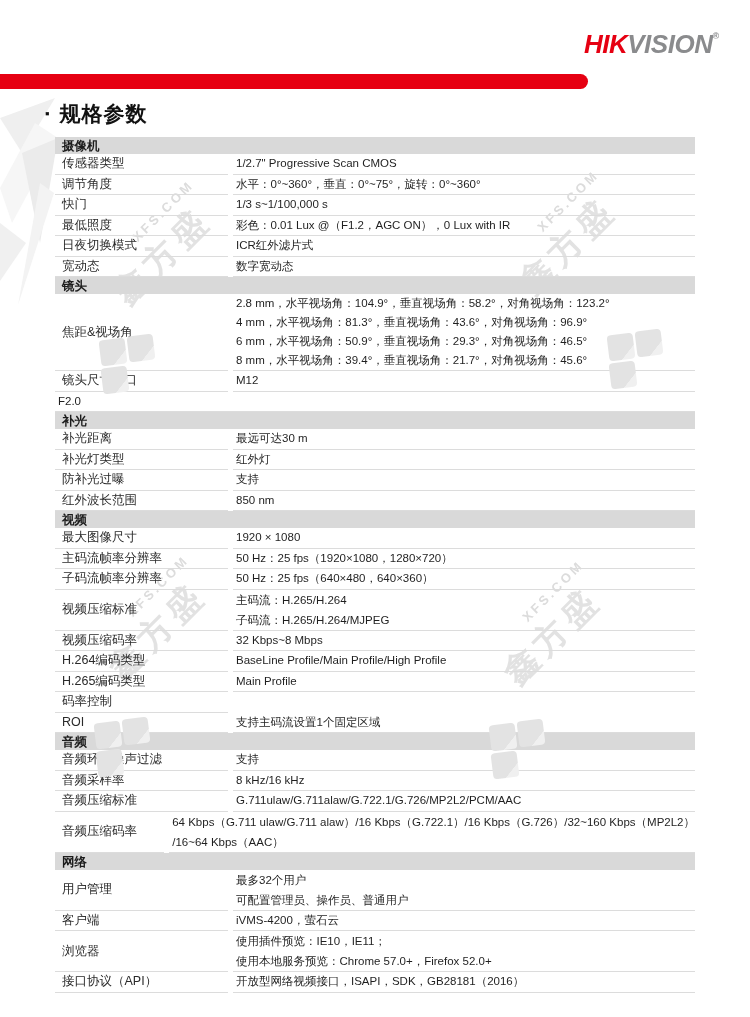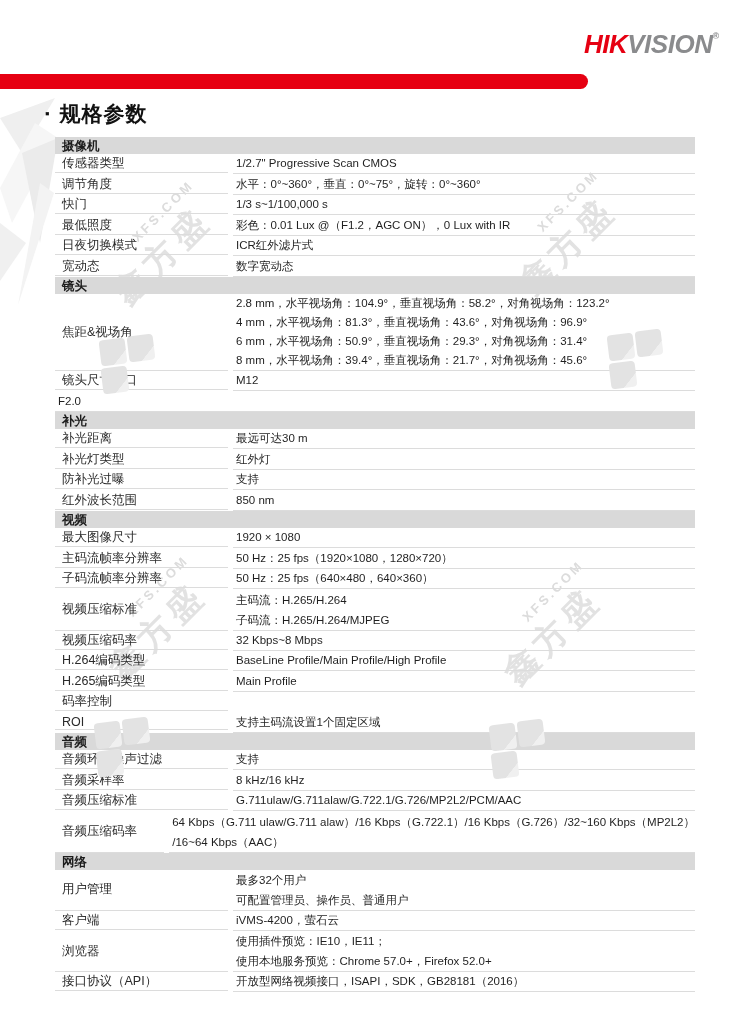--- a/index.html
+++ b/index.html
@@ -33,21 +33,21 @@
   
   .spec-table {
     position:absolute; left:55px; top:137px; width:640px; z-index:1;
   }
   .sec-header {
     height:17px; line-height:19px; background:var(--header-bg,#d9d9d9);
     font-weight:bold; font-size:12.5px; color:#1c1c1c;
     padding-left:7px; box-sizing:border-box;
   }
   .row { display:flex; }
-  .row.l1 { height:20.5px;align-items:center; }
+  .row.l1 { height:20.5px; }
   .row.l2 { height:41px; }
   .row.l4 { height:77px; }
   .cell-label {
     width:173px; padding-left:7px; margin-right:5px; box-sizing:border-box;
     border-bottom:1px solid var(--row-border,#dcdcdc);
     display:flex; align-items:center;
     font-size:12.5px; color:#2a2a2a; white-space:nowrap;
   }
   .cell-value {
     flex:1; box-sizing:border-box; padding-left:3px;
@@ -153,21 +153,21 @@
         <div class="cell-value">
           <div class="vline">数字宽动态</div>
         </div>
       </div>
       <div class="sec-header">镜头</div>
       <div class="row l4">
         <div class="cell-label">焦距&amp;视场角</div>
         <div class="cell-value">
           <div class="vline">2.8 mm，水平视场角：104.9°，垂直视场角：58.2°，对角视场角：123.2°</div>
           <div class="vline">4 mm，水平视场角：81.3°，垂直视场角：43.6°，对角视场角：96.9°</div>
-          <div class="vline">6 mm，水平视场角：50.9°，垂直视场角：29.3°，对角视场角：31.4°</div>
+          <div class="vline">6 mm，水平视场角：50.9°，垂直视场角：29.3°，对角视场角：46.5°</div>
           <div class="vline">8 mm，水平视场角：39.4°，垂直视场角：21.7°，对角视场角：45.6°</div>
         </div>
       </div>
       <div class="row l1">
         <div class="cell-label">镜头尺寸接口</div>
         <div class="cell-value">
           <div class="vline">M12</div>
         </div>
       </div>
       <div class="row l1">

